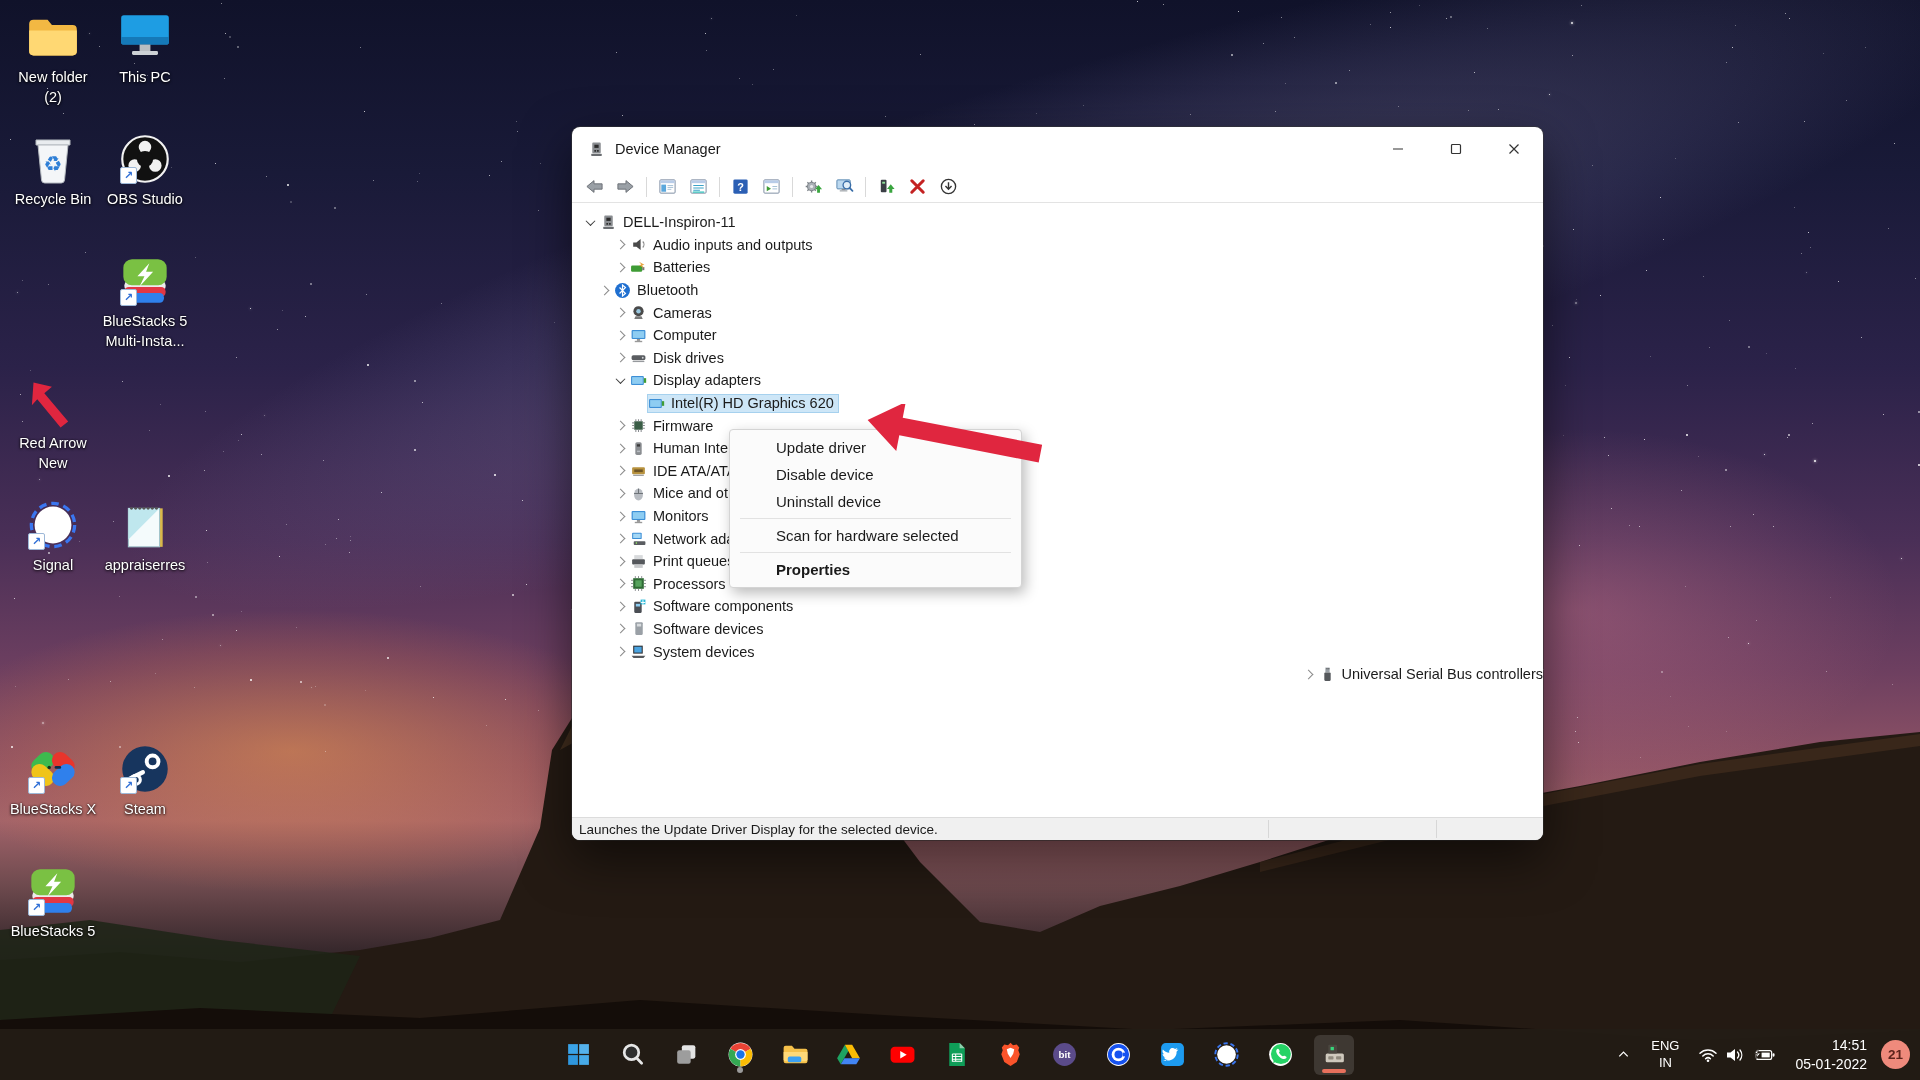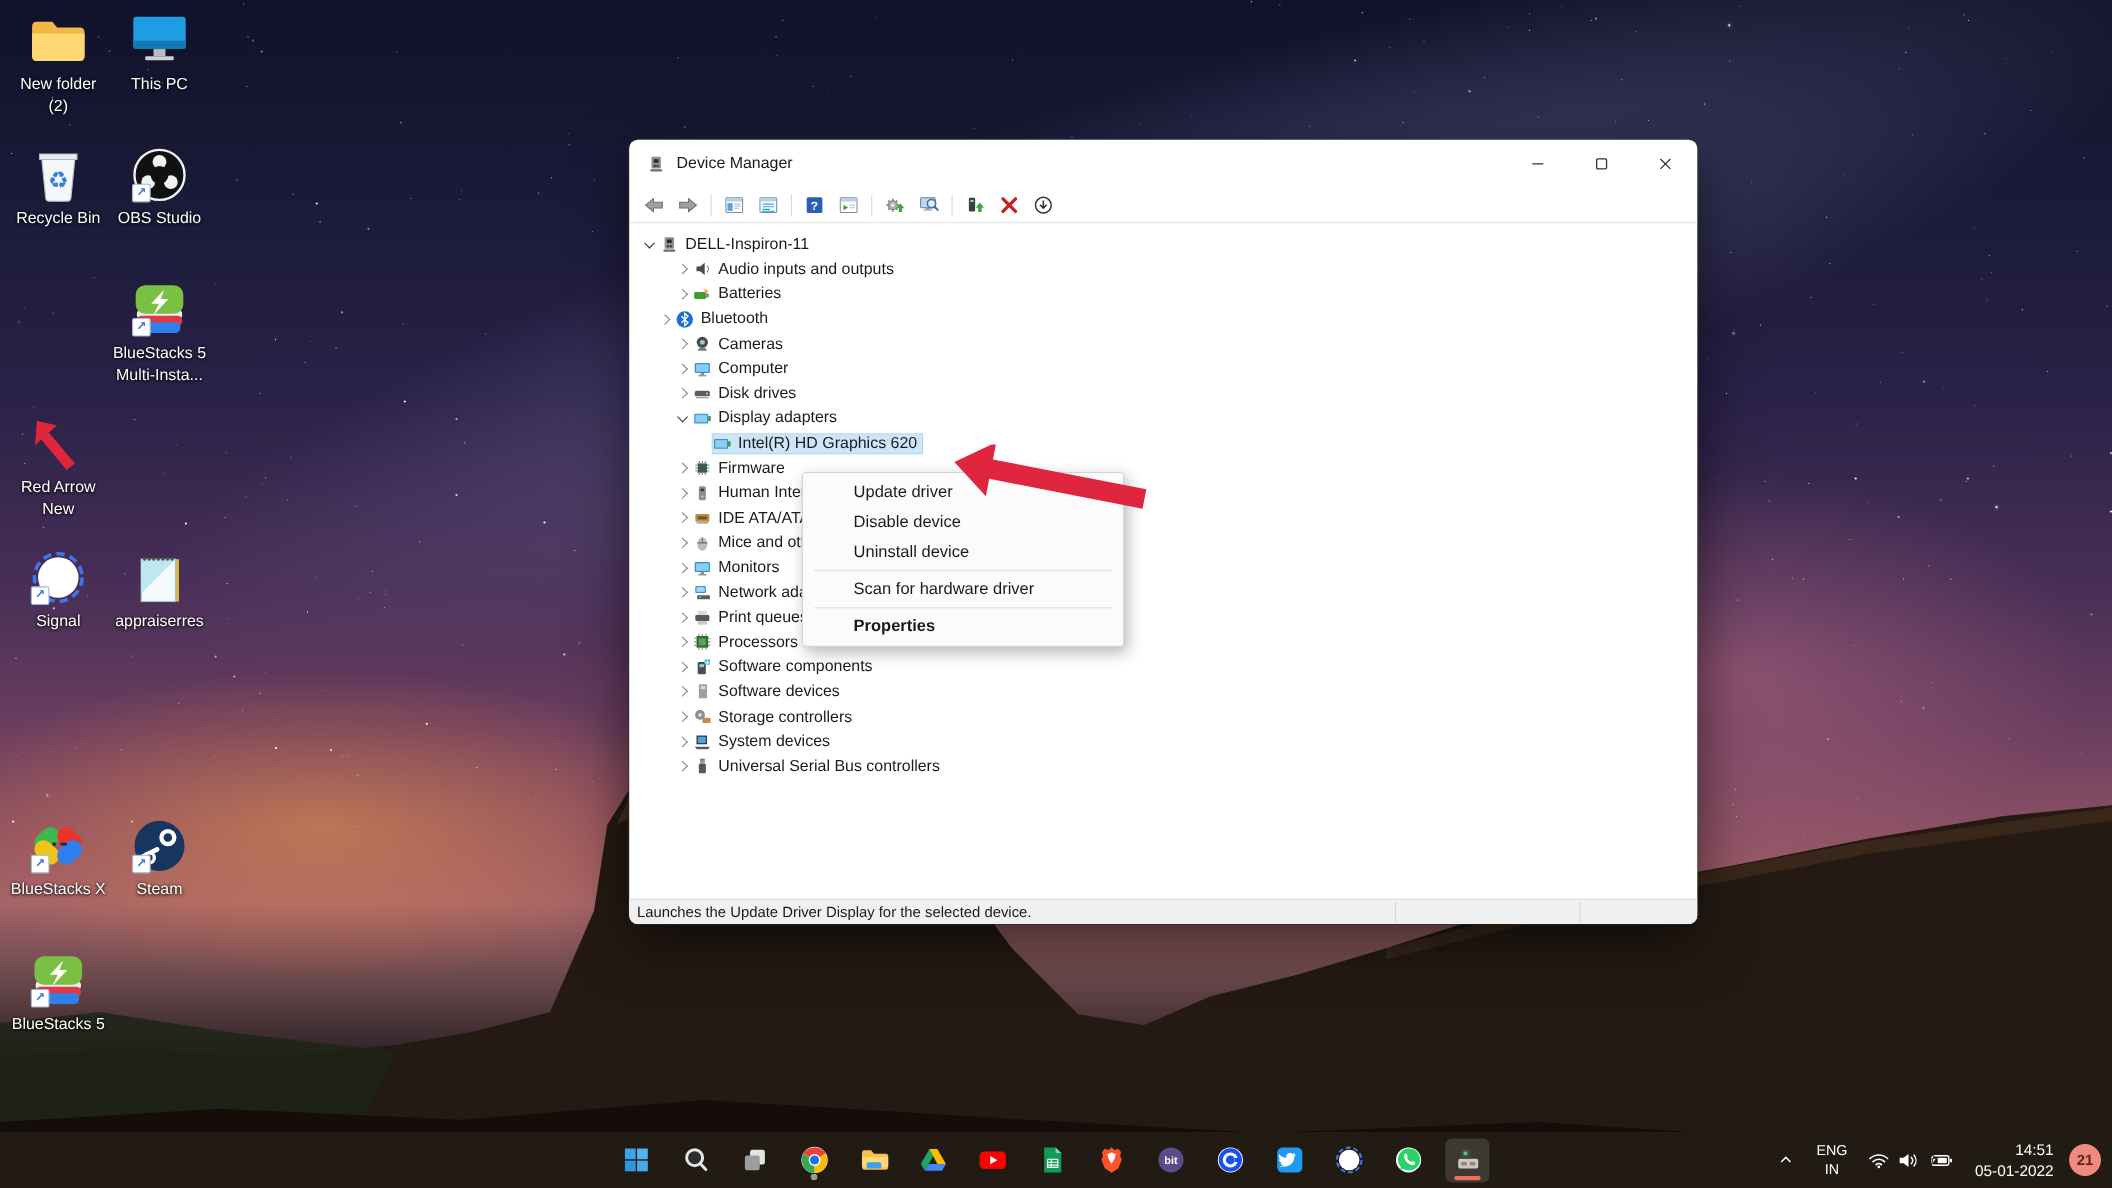--- a/index.html
+++ b/index.html
@@ -1035,41 +1035,28 @@
           </svg>
         </span>
         <span>Software devices</span>
       </div>
       <div class="trow" style="padding-left: 38px;">
         <span class="chev">
           <i></i>
         </span>
         <span class="ticon">
           <svg viewBox="0 0 16 16">
-            <circle cx="6" cy="6.5" r="4.2" fill="#8a8d91"></circle>
-            <circle cx="6" cy="6.5" r="1.6" fill="#d8d8d8"></circle>
-            <rect x="8" y="9" width="7" height="4.5" rx="1" fill="#b8923e"></rect>
-          </svg>
-        </span>
-        <span>Storage controllers</span>
-      </div>
-      <div class="trow" style="padding-left: 38px;">
-        <span class="chev">
-          <i></i>
-        </span>
-        <span class="ticon">
-          <svg viewBox="0 0 16 16">
             <rect x="3" y="2.5" width="9" height="7.5" fill="#2d2f33"></rect>
             <rect x="4" y="3.5" width="7" height="5.5" fill="#4aa3e0"></rect>
             <path d="M1.5 12 h13 l-1.8 2.2 H3.3z" fill="#55585c"></path>
           </svg>
         </span>
         <span>System devices</span>
       </div>
-      <div class="trow" style="padding-left: 38px;">
+      <div class="trow" style=" justify-content: flex-end;">
         <span class="chev">
           <i></i>
         </span>
         <span class="ticon">
           <svg viewBox="0 0 16 16">
             <rect x="6" y="1.5" width="4" height="4.5" fill="#9aa0a6"></rect>
             <path d="M7 2.6h1M8.8 2.6h1" stroke="#333" stroke-width="0.8"></path>
             <rect x="5" y="6" width="6" height="8" rx="1" fill="#55585c"></rect>
           </svg>
         </span>
@@ -1081,21 +1068,21 @@
     <span class="sdiv" style="left:696px"></span>
     <span class="sdiv" style="left:864px"></span>
   </div>
 </div>
 
 <div class="cmenu" id="cmenu">
     <div class="citem">Update driver</div>
     <div class="citem">Disable device</div>
     <div class="citem">Uninstall device</div>
     <div class="csep"></div>
-    <div class="citem">Scan for hardware driver</div>
+    <div class="citem">Scan for hardware selected</div>
     <div class="csep"></div>
     <div class="citem bold">Properties</div>
   </div>
 
 <svg class="anno" viewBox="0 0 190 72">
   <g transform="rotate(11 95 33)">
     <path d="M6 33 L40 8 L40 24 L182 24 L182 42 L40 42 L40 58 Z" fill="#e0263f"></path>
   </g>
 </svg>
 

